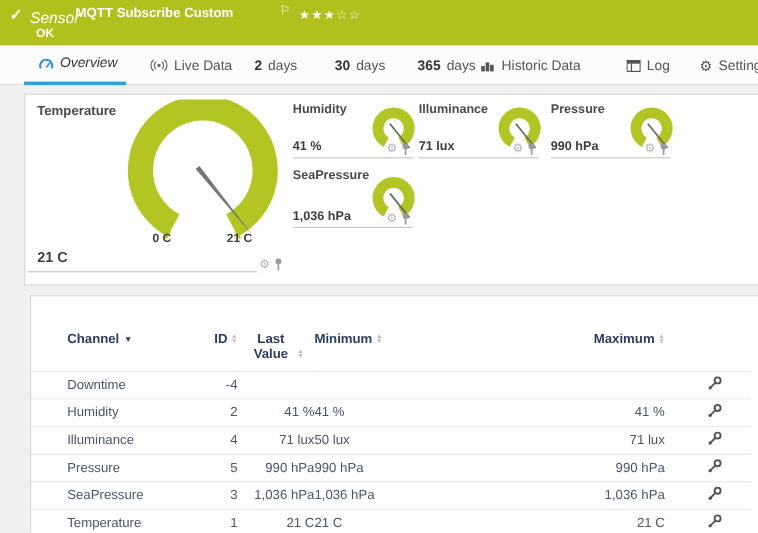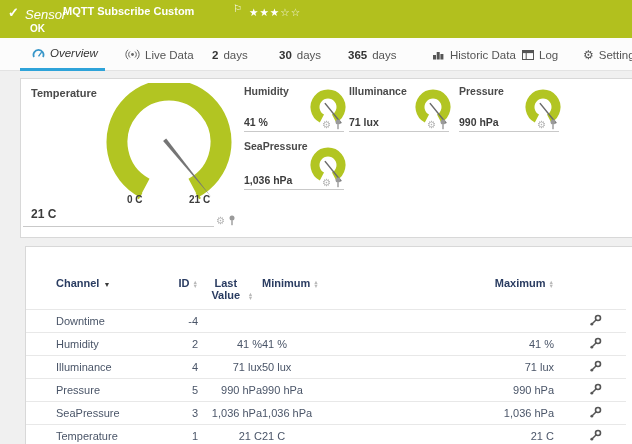--- a/index.html
+++ b/index.html
@@ -114,21 +114,21 @@
     <span>days</span>
   </div>
   <div class="tab" style="left:279px;">
     <span class="num">30</span>
     <span>days</span>
   </div>
   <div class="tab" style="left:348px;">
     <span class="num">365</span>
     <span>days</span>
   </div>
-  <div class="tab" style="left:432px;align-items:center;">
+  <div class="tab" style="left:400px;align-items:center;">
     <span class="icn">
       <svg width="13" height="11" viewBox="0 0 13 11">
           <rect x="1" y="6" width="3" height="4.5" fill="#555"></rect>
           <rect x="4.7" y="3" width="3" height="7.5" fill="#555"></rect>
           <rect x="8.4" y="5" width="3" height="5.5" fill="#555"></rect>
         </svg>
     </span>
     <span>Historic Data</span>
   </div>
   <div class="tab" style="left:522px;">

